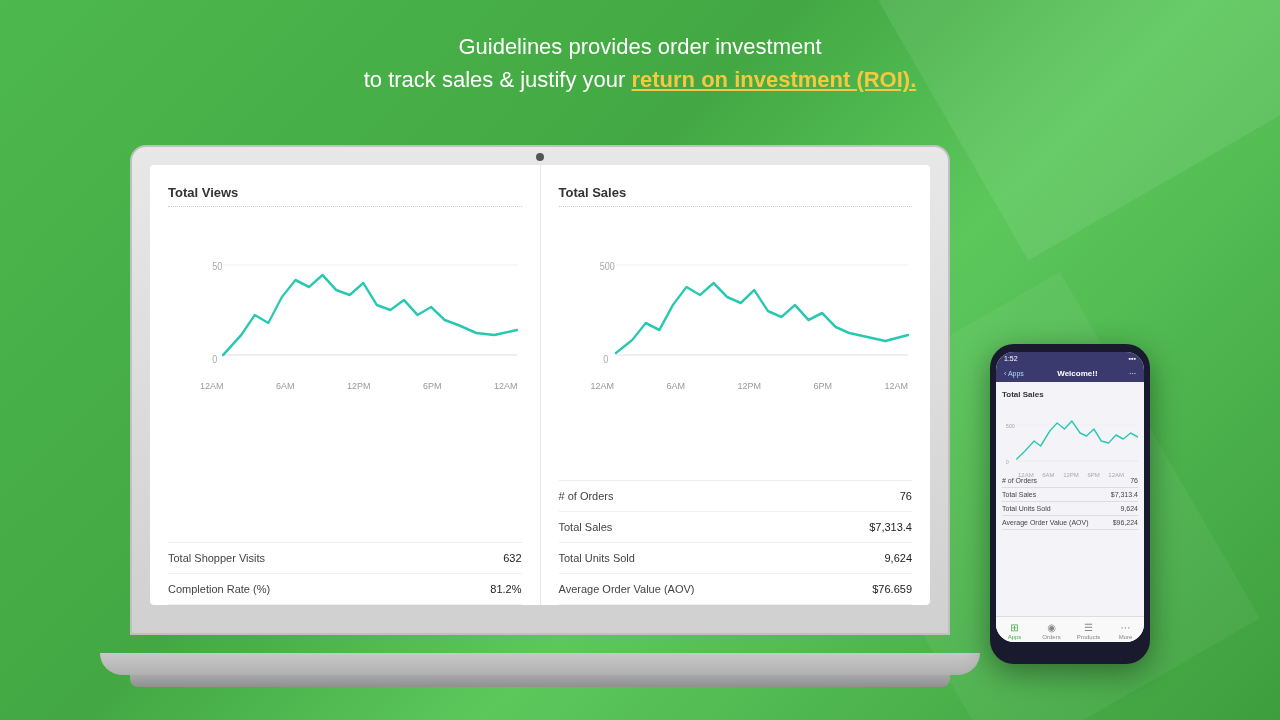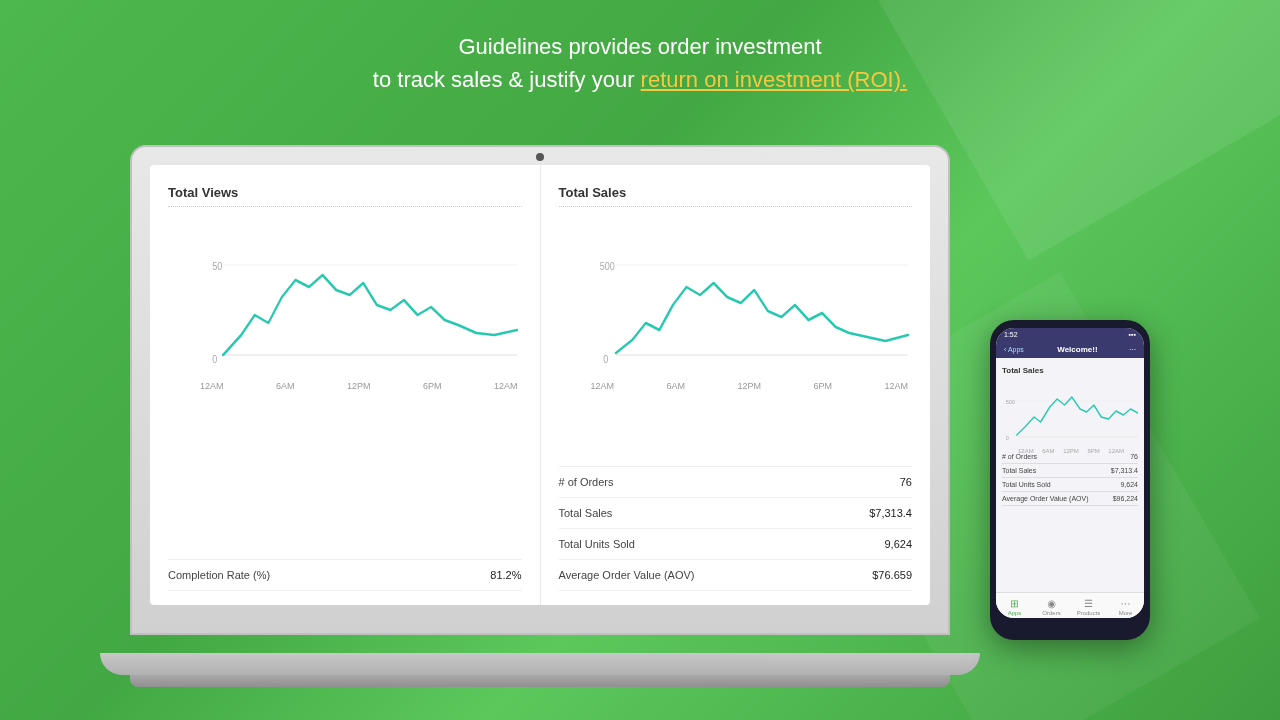--- a/index.html
+++ b/index.html
@@ -46,21 +46,21 @@
       font-size: 22px;
       font-weight: 400;
     }
     .header-text .line2 {
       font-size: 22px;
       font-weight: 400;
     }
     .header-text .highlight {
       color: #f5c842;
       text-decoration: underline;
-      font-weight: 400;
+      font-weight: 700;
     }
 
     
     .laptop-wrapper {
       position: absolute;
       left: 130px;
       top: 145px;
       width: 840px;
       height: 530px;
     }
@@ -107,21 +107,21 @@
       left: 30px;
       right: 30px;
       height: 12px;
       background: linear-gradient(180deg, #a8a8a8, #909090);
       border-radius: 0 0 8px 8px;
     }
 
     
     .panel {
       flex: 1;
-      padding: 20px 18px 14px;
+      padding: 20px 18px 0;
       border-right: 1px solid #e8e8e8;
       display: flex;
       flex-direction: column;
     }
     .panel:last-child { border-right: none; }
     .panel-title {
       font-size: 13px;
       font-weight: 600;
       color: #333;
       margin-bottom: 8px;
@@ -165,21 +165,21 @@
     }
     .stat-row .stat-value {
       font-weight: 500;
       color: #222;
     }
 
     
     .phone-wrapper {
       position: absolute;
       right: 130px;
-      top: 320px;
+      top: 344px;
       width: 160px;
       height: 320px;
     }
     .phone-body {
       width: 160px;
       height: 320px;
       background: #1a1a2e;
       border-radius: 24px;
       padding: 8px 6px;
       box-shadow: 0 8px 30px rgba(0,0,0,0.4);
@@ -295,20 +295,24 @@
           </svg>
           <div class="chart-labels">
             <span>12AM</span>
             <span>6AM</span>
             <span>12PM</span>
             <span>6PM</span>
             <span>12AM</span>
           </div>
         </div>
         <div class="stats-list">
+          <div class="stat-row">
+            <span>Total Shopper Visits</span>
+            <span class="stat-value">632</span>
+          </div>
           <div class="stat-row">
             <span>Completion Rate (%)</span>
             <span class="stat-value">81.2%</span>
           </div>
         </div>
       </div>
 
       <div class="panel">
         <div class="panel-title">Total Sales</div>
         <div class="chart-area">

